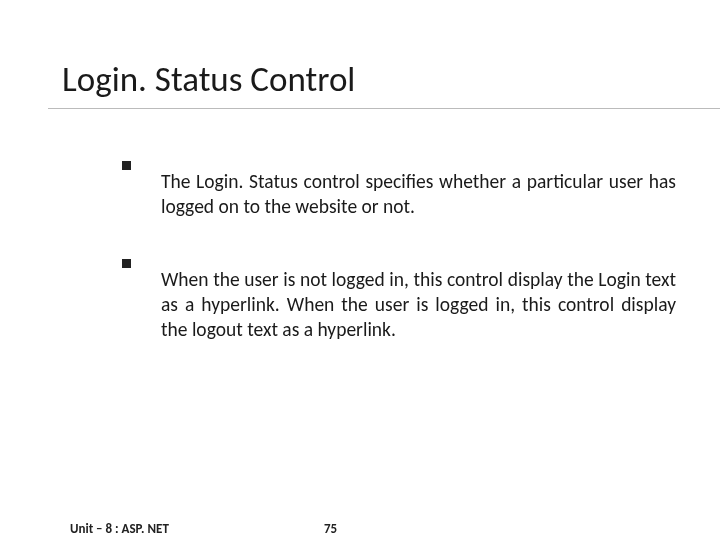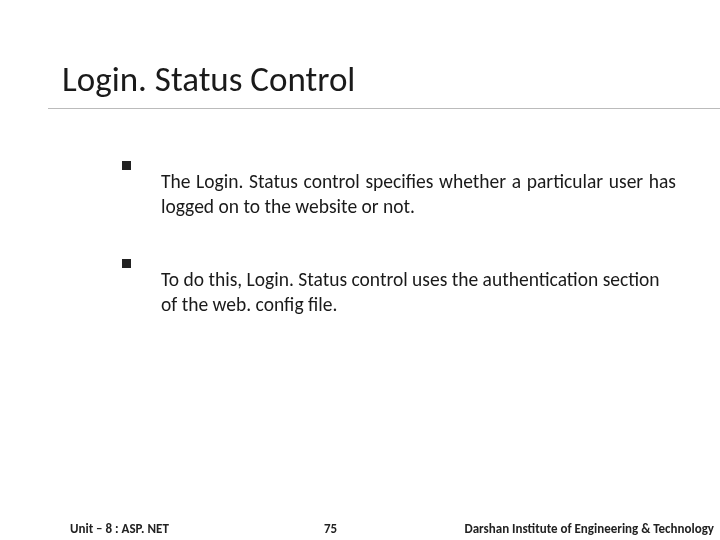--- a/index.html
+++ b/index.html
@@ -65,21 +65,20 @@
 
 <div class="slide-title">Login. Status Control</div>
 
 <div class="content">
   <div class="bullet-item">
     <div class="bullet-marker"></div>
     <div class="bullet-text justify">The Login. Status control specifies whether a particular user has logged on to the website or not.</div>
   </div>
   <div class="bullet-item">
     <div class="bullet-marker"></div>
-    <div class="bullet-text">To do this, Login. Status control uses the authentication section of the web. config file.</div>
+    <div class="bullet-text justify">When the user is not logged in, this control display the Login text as a hyperlink. When the user is logged in, this control display the logout text as a hyperlink.</div>
   </div>
 </div>
 
 <div class="footer">
   <div class="footer-left">Unit – 8 : ASP. NET</div>
   <div class="footer-center">75</div>
-  <div class="footer-right">Darshan Institute of Engineering &amp; Technology</div>
 </div>
 
 </body></html>

